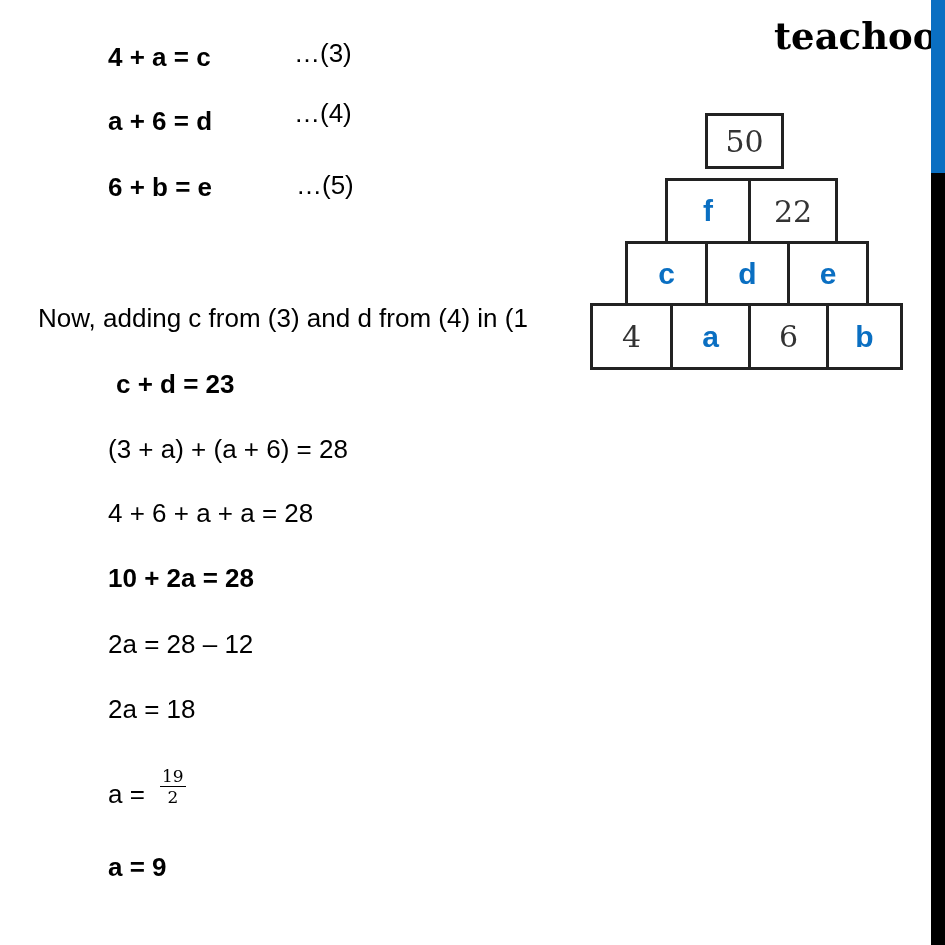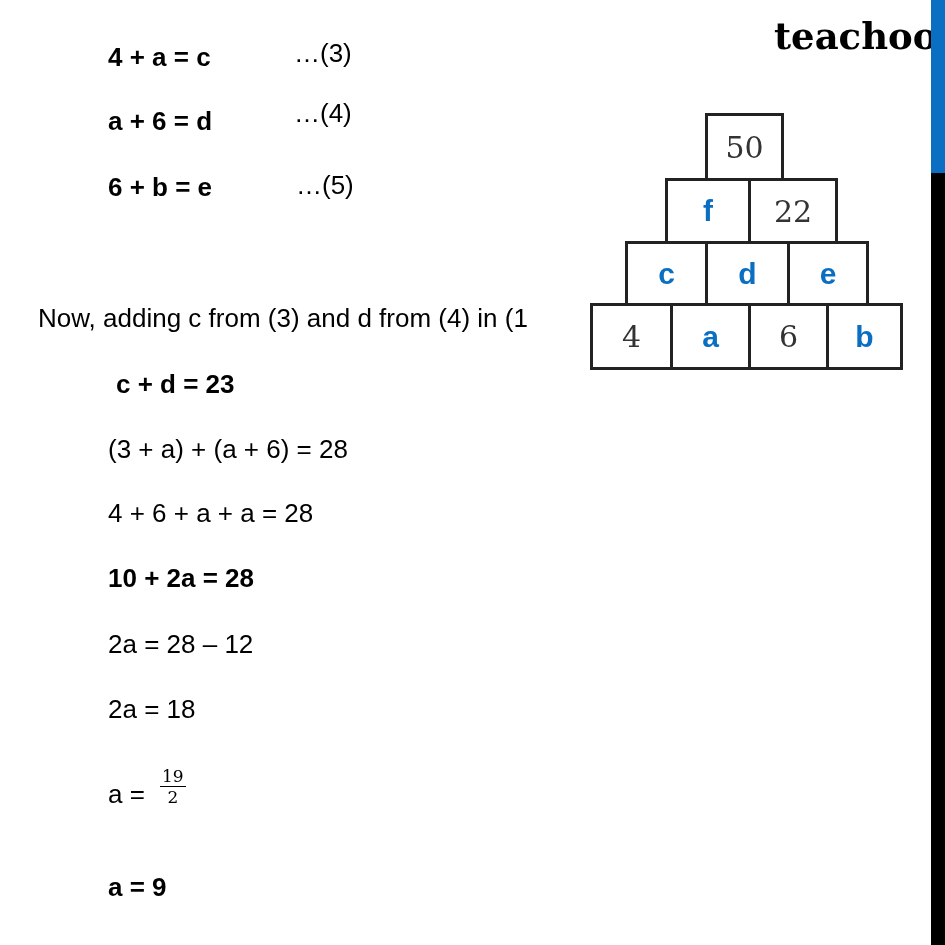--- a/index.html
+++ b/index.html
@@ -59,25 +59,25 @@
 <div class="line" style="left:108px; top:434px;">(3 + a) + (a + 6) = 28</div>
 <div class="line" style="left:108px; top:498px;">4 + 6 + a + a = 28</div>
 <div class="line bold" style="left:108px; top:563px;">10 + 2a = 28</div>
 <div class="line" style="left:108px; top:629px;">2a = 28 – 12</div>
 <div class="line" style="left:108px; top:694px;">2a = 18</div>
 <div class="line" style="left:108px; top:779px;">a = </div>
 <div class="frac">
   <span class="num-part">19</span>
   <span>2</span>
 </div>
-<div class="line bold" style="left:108px; top:852px;margin-top:20px;">a = 9</div>
+<div class="line bold" style="left:108px; top:852px;">a = 9</div>
 
 <div>
 
-  <div class="cell num" style="left:705px; top:113px; width:79px; height:68px;">50</div>
+  <div class="cell num" style="left:705px; top:113px; width:79px; height:56px;">50</div>
 
   <div class="cell var" style="left:665px; top:178px; width:86px; height:66px;">f</div>
   <div class="cell num" style="left:748px; top:178px; width:90px; height:66px;">22</div>
 
   <div class="cell var" style="left:625px; top:241px; width:83px; height:65px;">c</div>
   <div class="cell var" style="left:705px; top:241px; width:85px; height:65px;">d</div>
   <div class="cell var" style="left:787px; top:241px; width:82px; height:65px;">e</div>
 
   <div class="cell num" style="left:590px; top:303px; width:83px; height:67px;">4</div>
   <div class="cell var" style="left:670px; top:303px; width:81px; height:67px;">a</div>

